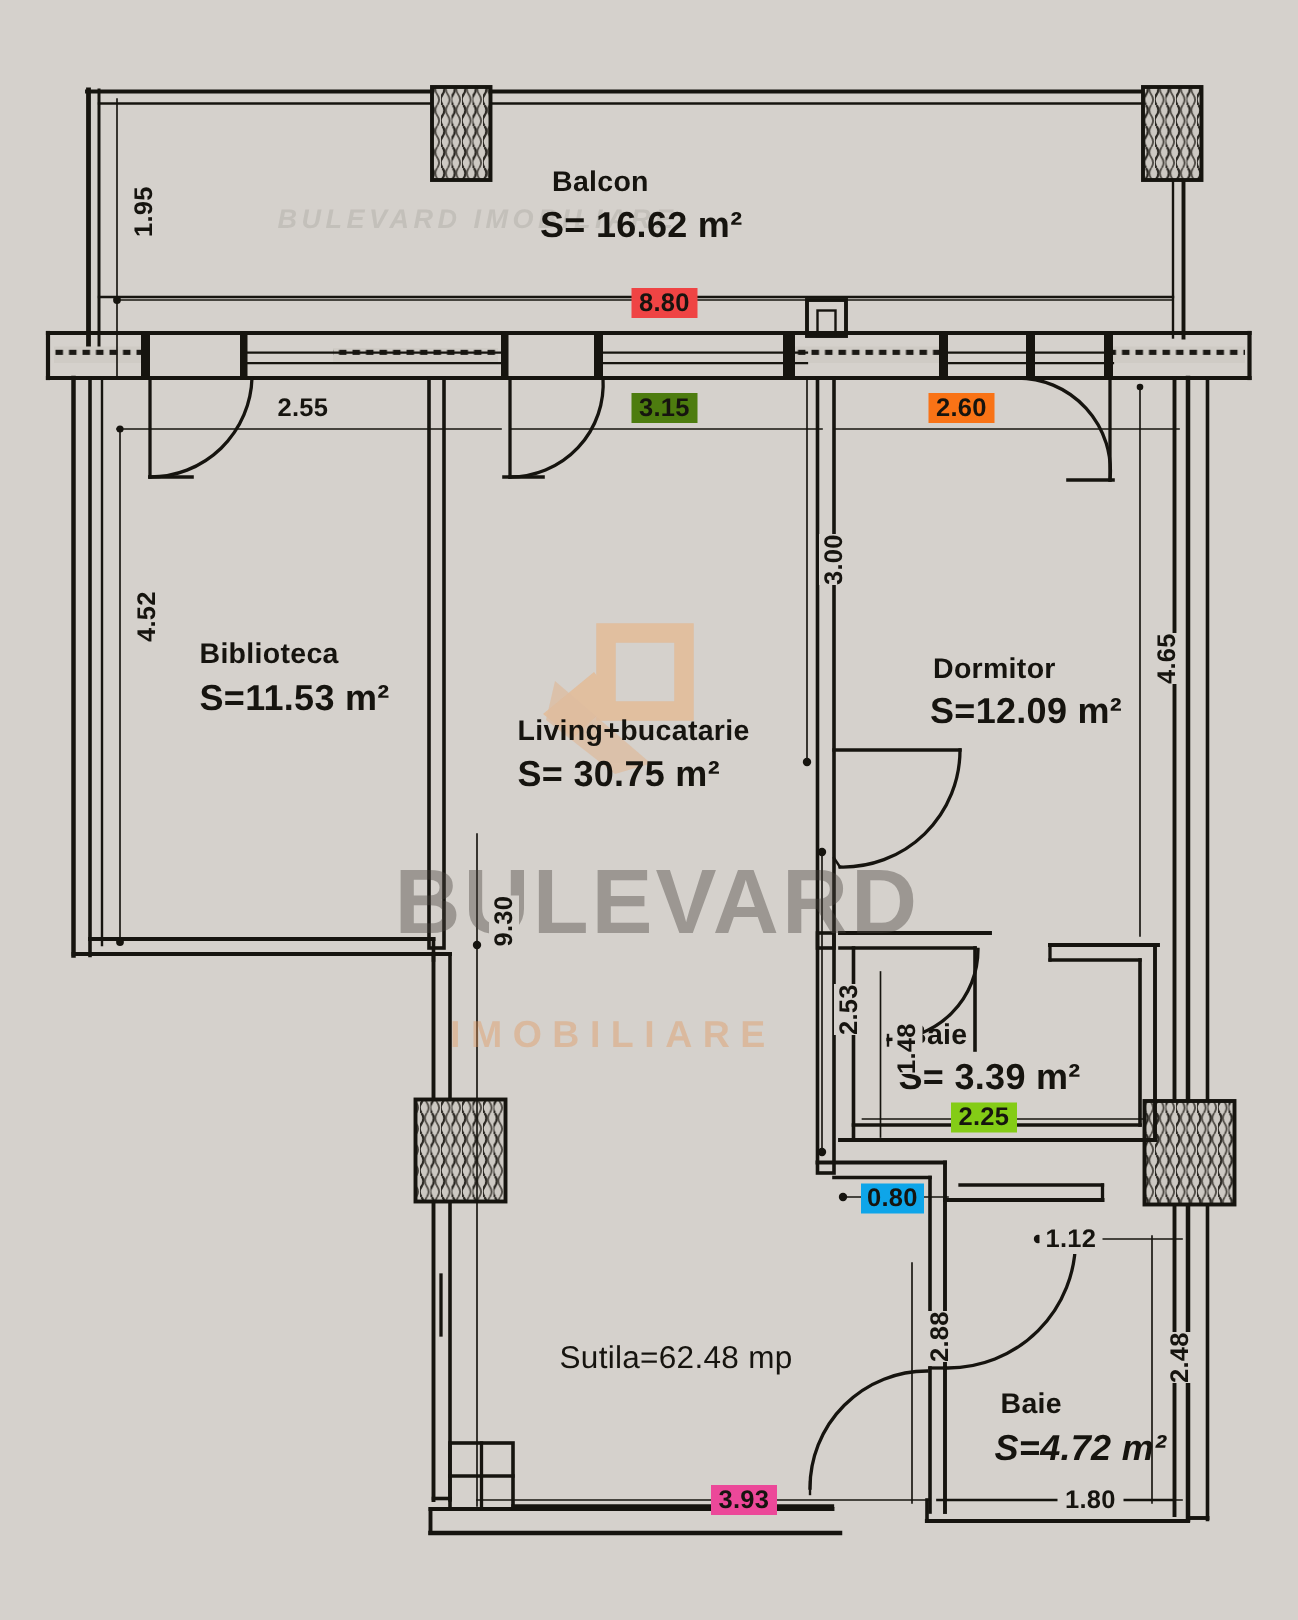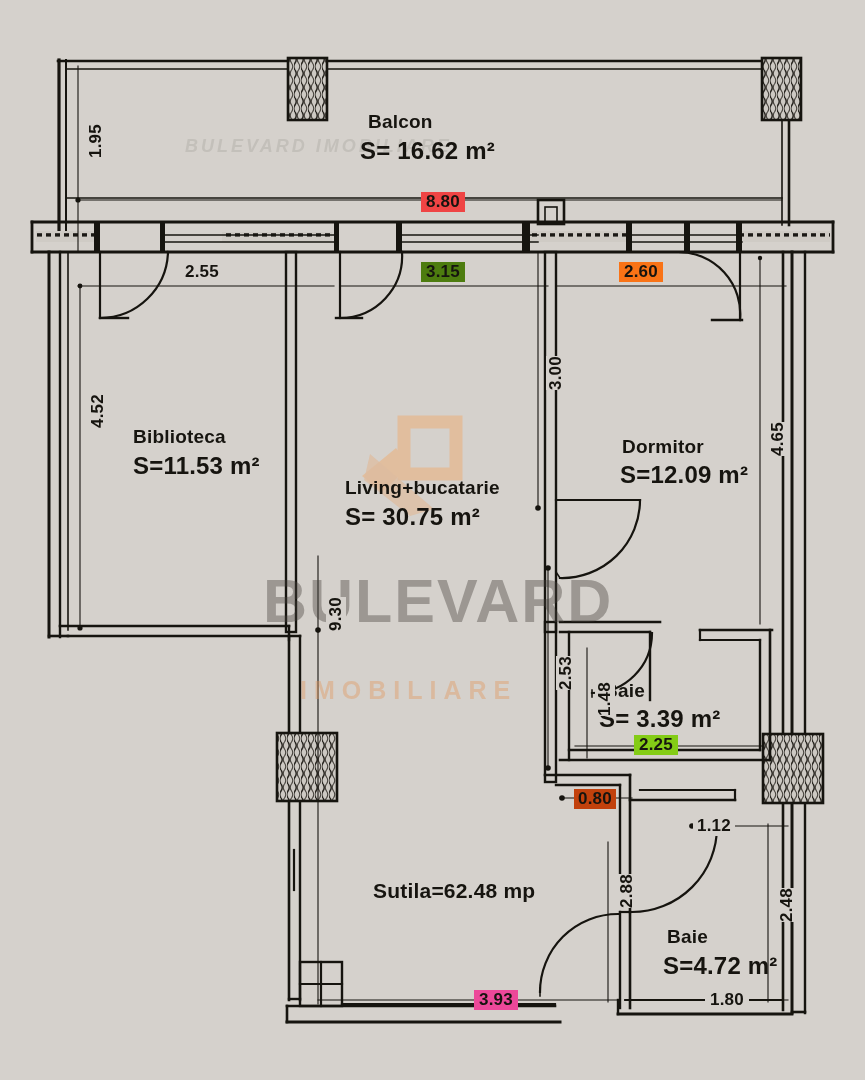--- a/index.html
+++ b/index.html
@@ -24,21 +24,21 @@
     pointer-events:none;
   }
   .lbl.rot{
     transform-origin:0 0;
     transform:rotate(-90deg);
   }
   .room-name{font-size:19px;}
   .room-area{font-size:24px;}
   .dim{font-size:17px;font-weight:bold;}
   .dim-v{font-size:17px;font-weight:bold;}
-  .total{font-size:21px;font-weight:bold;}
+  .total{font-size:21px;font-weight:normal;margin-top:15px;}
   
   #wm-text{
     position:absolute;
     left:263px;top:566px;
     font-size:61px;
     font-weight:bold;
     letter-spacing:2px;
     color:rgba(70,66,60,.40);
     font-family:"Liberation Sans", sans-serif;
     pointer-events:none;
@@ -365,37 +365,37 @@
 <div class="lbl room-name" style="left:345px;top:477px;">Living+bucatarie</div>
 <div class="lbl room-area" style="left:345px;top:503px;">S= 30.75 m²</div>
 
 <div class="lbl room-name" style="left:622px;top:436px;text-align:right;">Dormitor</div>
 <div class="lbl room-area" style="left:620px;top:461px;">S=12.09 m²</div>
 
 <div class="lbl room-name" style="left:604px;top:680px;">Baie</div>
 <div class="lbl room-area" style="left:599px;top:705px;">S= 3.39 m²</div>
 
 <div class="lbl room-name" style="left:667px;top:926px;">Baie</div>
-<div class="lbl room-area" style="left:663px;top:952px;">S=4.72 m²</div>
+<div class="lbl room-area" style="left:663px;top:952px;font-style:italic;">S=4.72 m²</div>
 
 <div class="lbl total" style="left:373px;top:879px;">Sutila=62.48 mp</div>
 
 <div class="lbl dim-v rot" style="left:86px;top:158px;">1.95</div>
 <div class="lbl dim" style="left:421px;top:192px;background:#ef4444;padding:0 5px;">8.80</div>
 <div class="lbl dim" style="left:180px;top:262px;background:#d5d1cc;padding:0 5px;">2.55</div>
 <div class="lbl dim" style="left:421px;top:262px;background:#4d7c0f;padding:0 5px;">3.15</div>
 <div class="lbl dim" style="left:619px;top:262px;background:#f97316;padding:0 5px;">2.60</div>
 
 <div class="lbl dim-v rot" style="left:88px;top:428px;">4.52</div>
 <div class="lbl dim-v rot" style="left:546px;top:390px;background:#d5d1cc;">3.00</div>
 <div class="lbl dim-v rot" style="left:768px;top:456px;background:#d5d1cc;">4.65</div>
 <div class="lbl dim-v rot" style="left:326px;top:631px;background:#d5d1cc;">9.30</div>
 
 <div class="lbl dim-v rot" style="left:556px;top:690px;background:#d5d1cc;">2.53</div>
 <div class="lbl dim-v rot" style="left:595px;top:716px;background:#d5d1cc;">1.48</div>
 <div class="lbl dim" style="left:634px;top:735px;background:#84cc16;padding:0 5px;">2.25</div>
-<div class="lbl dim" style="left:574px;top:789px;background:#c2410c;padding:0 4px;">0.80</div>
+<div class="lbl dim" style="left:574px;top:789px;background:#0ea5e9;padding:0 4px;">0.80</div>
 <div class="lbl dim" style="left:693px;top:816px;background:#d5d1cc;padding:0 4px;">1.12</div>
 
 <div class="lbl dim-v rot" style="left:617px;top:908px;background:#d5d1cc;">2.88</div>
 <div class="lbl dim-v rot" style="left:777px;top:922px;background:#d5d1cc;">2.48</div>
 <div class="lbl dim" style="left:474px;top:990px;background:#ec4899;padding:0 5px;">3.93</div>
 <div class="lbl dim" style="left:705px;top:990px;background:#d5d1cc;padding:0 5px;text-align:center;">1.80</div>
 
 </body></html>

